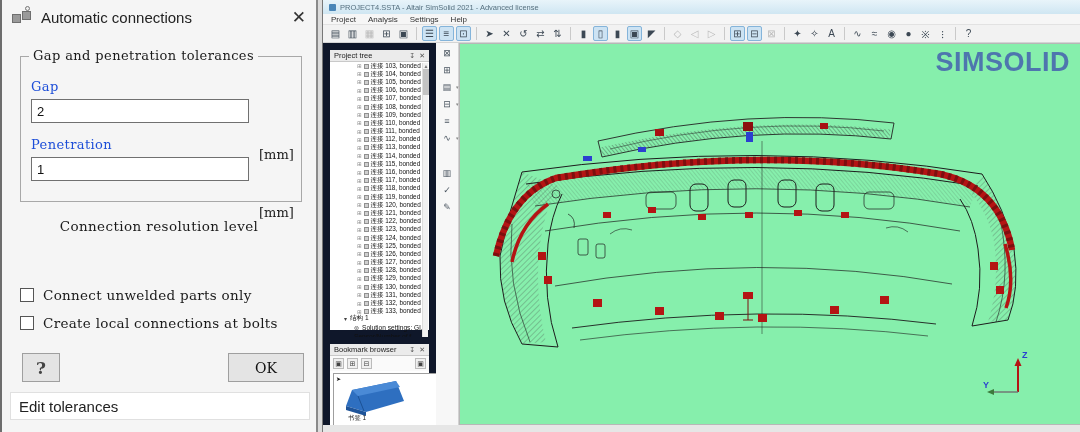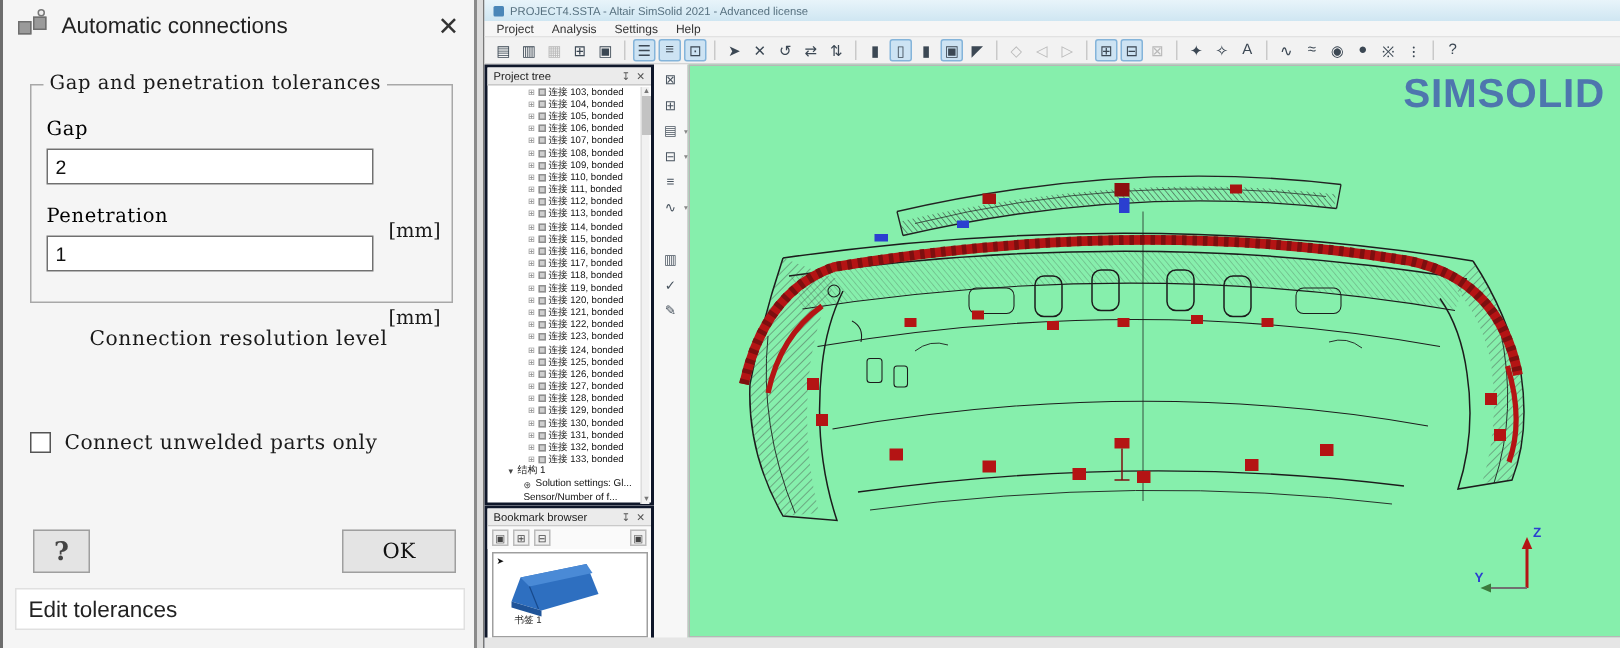--- a/index.html
+++ b/index.html
@@ -13,21 +13,21 @@
   .dlg-titlebar{position:absolute;left:0;top:0;width:100%;height:34px;display:flex;align-items:center;padding:0 10px;background:#f5f5f5;}
   .dlg-icon{width:20px;height:18px;position:relative;margin-right:9px;}
   .dlg-icon .b1,.dlg-icon .b2{position:absolute;background:#9a9a9a;border:1px solid #6f6f6f;}
   .dlg-icon .b1{left:0;top:6px;width:9px;height:9px;}
   .dlg-icon .b2{left:10px;top:3px;width:9px;height:9px;}
   .dlg-icon .dot{position:absolute;left:13px;top:-2px;width:5px;height:5px;border:1px solid #777;border-radius:50%;background:#eee;}
   .dlg-title{font-size:15px;color:#222;}
   .dlg-close{margin-left:auto;font-size:17px;color:#333;line-height:1;cursor:default;}
   .groupbox{position:absolute;left:18px;top:56px;width:282px;height:146px;border:1px solid #a8a8a8;}
   .legend{position:absolute;left:8px;top:-9px;background:#f5f5f5;padding:0 4px;font-family:"DejaVu Serif",serif;font-size:13px;color:#1a1a1a;letter-spacing:.4px;white-space:nowrap;}
-  .fld-label{font-family:"DejaVu Serif",serif;font-size:13px;color:#000000;letter-spacing:.4px;}
+  .fld-label{font-family:"DejaVu Serif",serif;font-size:13px;color:#1d4ed8;letter-spacing:.4px;}
   .gap-label{position:absolute;left:10px;top:22px;}
   .pen-label{position:absolute;left:10px;top:80px;}
   .dlg-input{position:absolute;left:10px;width:218px;height:24px;border:1px solid #707070;background:#fff;font-size:13px;padding:0 5px;color:#111;font-family:"Liberation Sans",sans-serif;}
   .gap-input{top:42px;}
   .pen-input{top:100px;}
   .unit{position:absolute;left:238px;font-family:"DejaVu Serif",serif;font-size:13px;color:#1a1a1a;margin-top:44px;}
   .gap-unit{top:46px;}
   .pen-unit{top:104px;}
   .res-label{position:absolute;left:0;top:218px;width:100%;text-align:center;font-family:"DejaVu Serif",serif;font-size:13.5px;color:#1a1a1a;letter-spacing:.4px;}
   .res-select{position:absolute;left:112px;top:242px;width:104px;height:24px;background:#ebebeb;border:1px solid #b2b2b2;
@@ -55,21 +55,21 @@
   .menu-item{font-size:8px;color:#333;}
   .toolbar{position:absolute;left:0;top:25px;width:100%;height:18px;background:#f2f2f2;border-bottom:1px solid #d4d4d4;
            display:flex;align-items:center;padding:0 4px;}
   .tb-icon{width:15px;height:15px;margin:0 1px;display:flex;align-items:center;justify-content:center;
            font-size:10px;color:#3c4854;border:1px solid transparent;border-radius:2px;}
   .tb-icon.hl{background:#cde3f3;border-color:#84b4da;}
   .tb-icon.dim{color:#b9b9b9;}
   .tb-sep{width:1px;height:13px;background:#c9c9c9;margin:0 4px;}
 
   
-  .panel{position:absolute;left:0;background:#fff;border:2px solid #0f172a;}
+  .panel{position:absolute;left:0;background:#fff;border:7px solid #0f172a;}
   .panel-head{height:12px;background:#ebebeb;border-bottom:1px solid #c9c9c9;display:flex;align-items:center;padding:0 4px;}
   .panel-title{font-size:7.5px;color:#222;}
   .panel-tools{margin-left:auto;display:flex;gap:4px;font-size:7px;color:#555;}
   .tree-panel{top:43px;width:113px;height:294px;}
   .tree-list{position:absolute;left:0;top:12px;width:104px;height:252px;overflow:hidden;}
   .tree-row{height:8.2px;display:flex;align-items:center;padding-left:27px;gap:2px;white-space:nowrap;}
   .tree-row .t-exp{font-size:5.5px;color:#8a8a8a;}
   .tree-row .t-ico{width:5px;height:5px;background:#cfcfcf;border:1px solid #8f8f8f;flex:0 0 auto;}
   .tree-row .t-txt{font-size:6.4px;color:#111;}
   .tree-sub{position:absolute;left:0;top:264px;width:104px;}
@@ -128,20 +128,24 @@
       <span class="fld-label pen-label">Penetration</span>
       <input class="dlg-input pen-input" value="1" style="">
       <span class="unit pen-unit">[mm]</span>
     </div>
 
     <div class="res-label">Connection resolution level</div>
 
     <div class="chk-row chk1">
       <span class="chk-box"></span>
       <span class="chk-label">Connect unwelded parts only</span>
+    </div>
+    <div class="chk-row chk2">
+      <span class="chk-box"></span>
+      <span class="chk-label">Create local connections at bolts</span>
     </div>
 
     <button class="dlg-btn btn-help">?</button>
     <button class="dlg-btn btn-ok">OK</button>
 
     <div class="dlg-status">Edit tolerances</div>
   </section>
 
   <section class="app">
 

